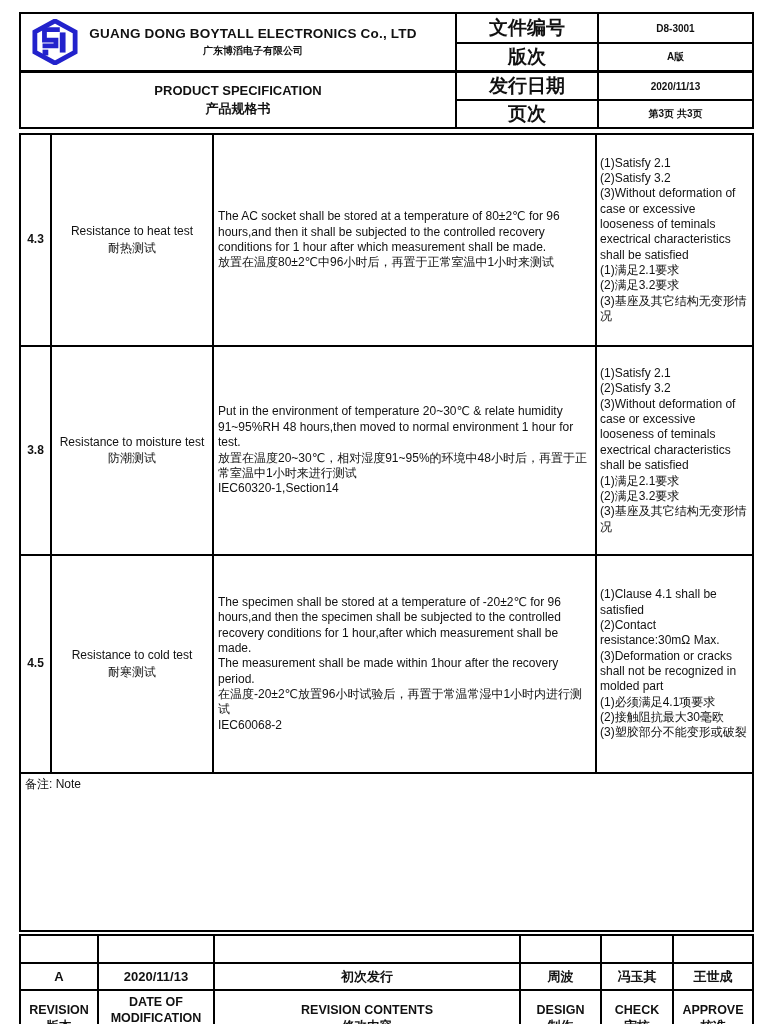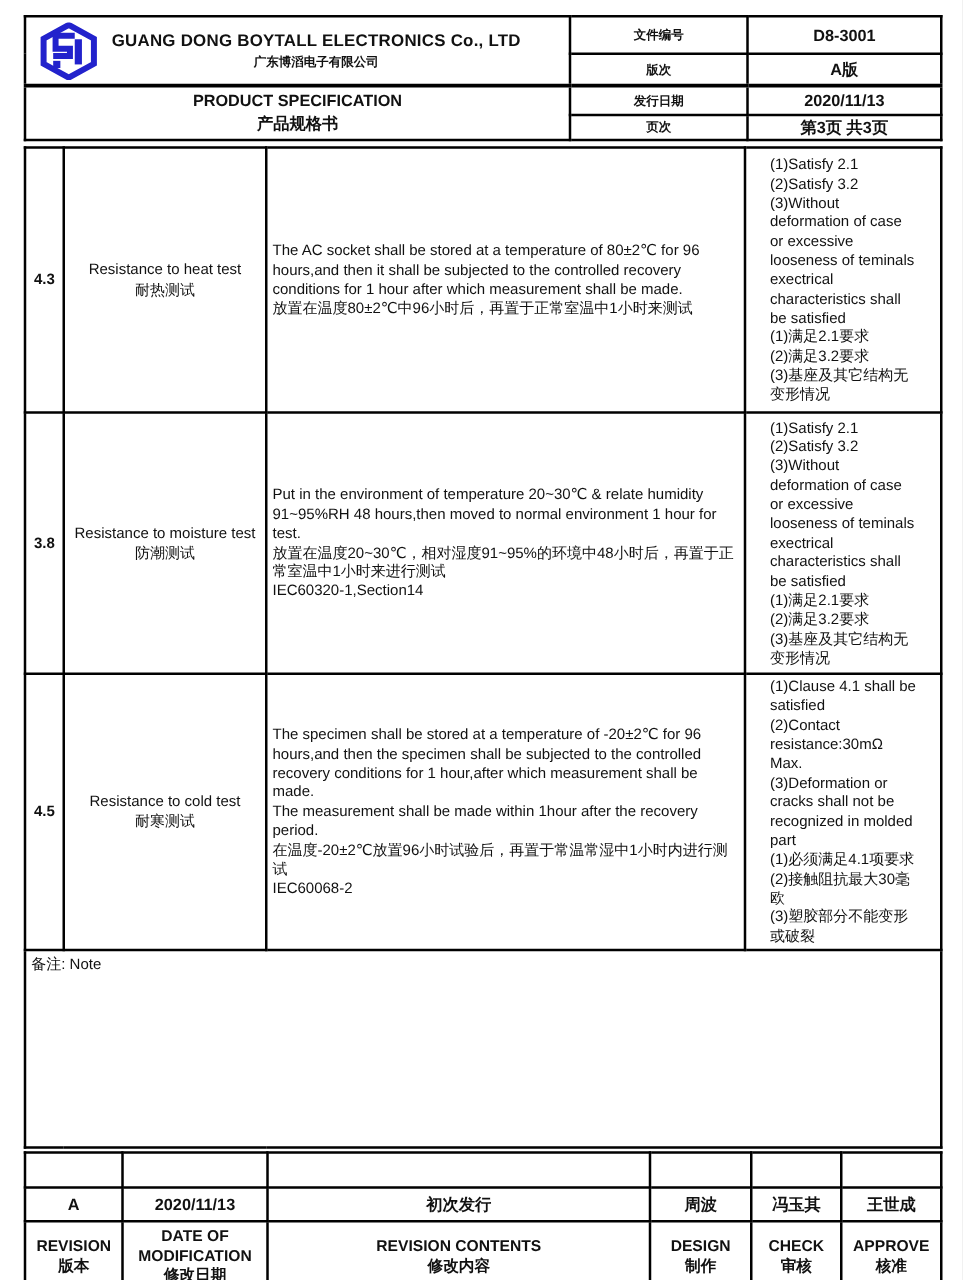--- a/index.html
+++ b/index.html
@@ -20,34 +20,34 @@
   .hdr .r4 td{height:18px;}
   .heavy{border-top-width:3px !important;border-radius:17px;}
   .company-cell{position:relative;}
   .company-inner{display:flex;align-items:center;height:100%;}
   .logo{width:52px;height:46px;margin-left:8px;flex:0 0 auto;color:var(--logo-color,#2222cc);}
   .company-text{flex:1 1 auto;text-align:center;padding-right:30px;}
   .company-en{font-weight:bold;font-size:13.5px;letter-spacing:0.2px;}
   .company-zh{font-weight:bold;font-size:10px;margin-top:3px;}
   .title-en{font-weight:bold;font-size:13px;}
   .title-zh{font-weight:bold;font-size:13px;margin-top:2px;}
-  .hdr-label{font-weight:bold;font-size:10px;}
-  .hdr-value{font-weight:bold;font-size:13px;}
+  .hdr-label{font-weight:bold;font-size:19px;}
+  .hdr-value{font-weight:bold;font-size:10px;}
 
   
   .spec{margin-top:4px;}
   .spec td{font-size:12px;line-height:1.28;}
   .spec .row-43 td{height:206px;}
   .spec .row-44 td{height:203px;}
   .spec .row-45 td{height:212px;}
   .c-no{text-align:center;font-weight:bold;}
   .c-name{text-align:center;padding:2px 3px;}
   .c-name div{margin:1px 0;}
   .c-proc{padding:2px 4px;text-align:left;}
-  .c-crit{padding:2px 19px;text-align:left;}
+  .c-crit{padding:2px 3px;text-align:left;}
   .note-cell{height:150px;vertical-align:top;text-align:left;
     font-weight:normal;font-size:13px;padding:3px 4px;}
 
   
   .rev{margin-top:2px;}
   .rev td{text-align:center;}
   .rev .r-empty td{height:26px;}
   .rev .r-data td{height:25px;font-weight:bold;font-size:13px;}
   .rev .r-head td{height:55px;font-weight:bold;font-size:12.5px;line-height:1.25;}
   .rev .zh{font-weight:bold;}

